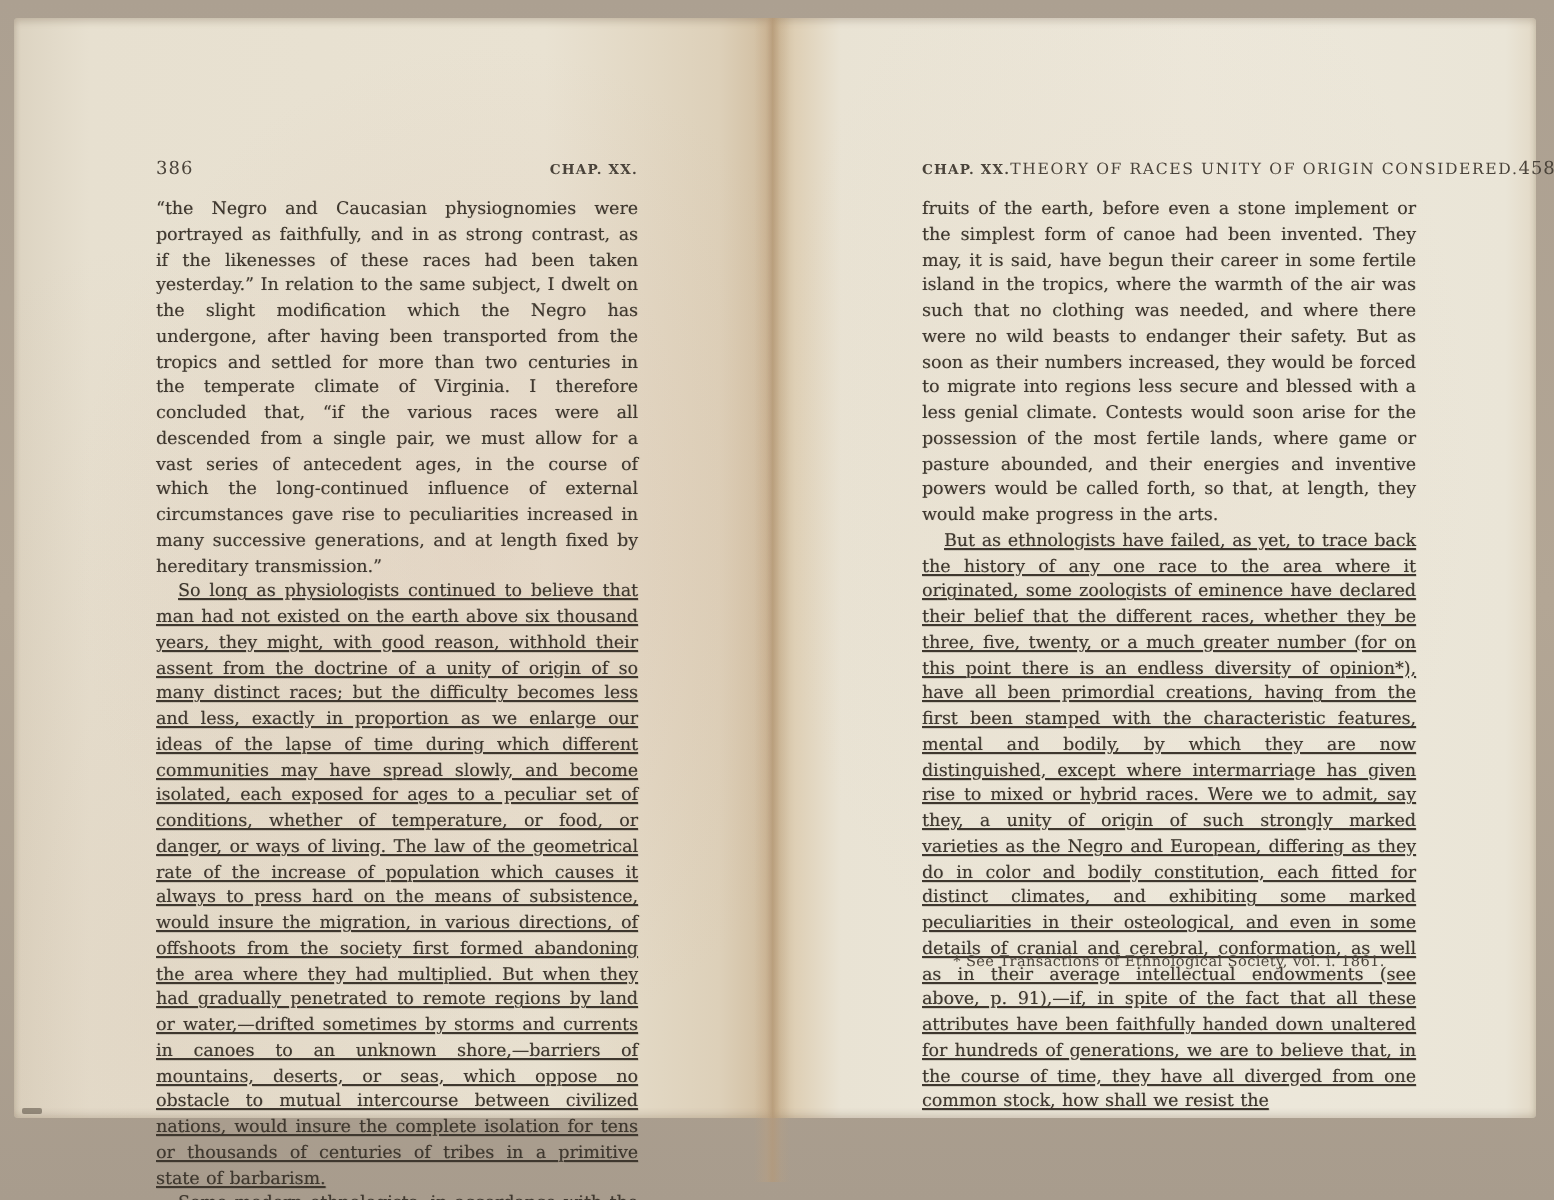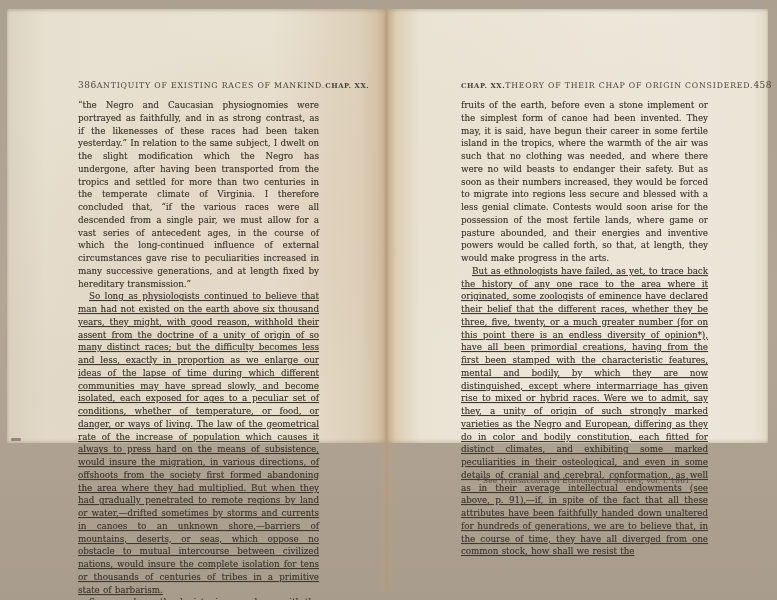--- a/index.html
+++ b/index.html
@@ -7,21 +7,21 @@
     width: 777px; height: 600px;
     background: linear-gradient(to bottom, #aca091, #b3a695 50%, #a89c8d);
     overflow: hidden;
     font-family: "DejaVu Serif", "Liberation Serif", serif;
     position: relative;
   }
   .spread {
     position: absolute; left: 0; top: 0; width: 777px; height: 600px;
   }
   .page {
-    position: absolute; top: 9px; height: 434px;
+    position: absolute; top: 9px; height: 550px;
     box-sizing: border-box;
     color: #3f3830;
   }
   .page-left {
     left: 7px; width: 379px;
     background:
       radial-gradient(ellipse at 62% 48%, rgba(215,185,165,0.28), rgba(215,185,165,0) 62%),
       radial-gradient(ellipse at 20% 90%, rgba(200,175,150,0.18), rgba(200,175,150,0) 55%),
       linear-gradient(to right, #dcd3c1 0%, #e7e0d0 10%, #e9e2d2 70%, #ddd0b9 93%, #d0bc9e 100%);
     box-shadow: inset 0 2px 3px rgba(120,100,80,0.25), inset 0 -2px 3px rgba(120,100,80,0.2);
@@ -80,37 +80,36 @@
 </style>
 </head>
 <body>
 
 <div class="spread">
 
   <div class="page page-left">
     <div class="textblock tb-left">
       <div class="running-head">
         <span class="folio">386</span>
-        <span class="rtitle">ANTIQUITY OF EXISTING RACES OF MANKIND.</span>
         <span class="chap">CHAP. XX.</span>
       </div>
       <div class="body-text">
         <p>“the Negro and Caucasian physiognomies were portrayed as faithfully, and in as strong contrast, as if the likenesses of these races had been taken yesterday.”  In relation to the same subject, I dwelt on the slight modification which the Negro has undergone, after having been transported from the tropics and settled for more than two centuries in the temperate climate of Virginia.  I therefore concluded that, “if the various races were all descended from a single pair, we must allow for a vast series of antecedent ages, in the course of which the long-continued influence of external circumstances gave rise to peculiarities increased in many successive generations, and at length fixed by hereditary transmission.”</p>
         <p class="indent">So long as physiologists continued to believe that man had not existed on the earth above six thousand years, they might, with good reason, withhold their assent from the doctrine of a unity of origin of so many distinct races; but the difficulty becomes less and less, exactly in proportion as we enlarge our ideas of the lapse of time during which different communities may have spread slowly, and become isolated, each exposed for ages to a peculiar set of conditions, whether of temperature, or food, or danger, or ways of living. The law of the geometrical rate of the increase of population which causes it always to press hard on the means of subsistence, would insure the migration, in various directions, of offshoots from the society first formed abandoning the area where they had multiplied.  But when they had gradually penetrated to remote regions by land or water,—drifted sometimes by storms and currents in canoes to an unknown shore,—barriers of mountains, deserts, or seas, which oppose no obstacle to mutual intercourse between civilized nations, would insure the complete isolation for tens or thousands of centuries of tribes in a primitive state of barbarism.</p>
         <p class="indent">Some modern ethnologists, in accordance with the philosophers of antiquity, have assumed that men at first fed on the</p>
       </div>
     </div>
     <div class="page-bottom-mark"></div>
   </div>
 
   <div class="page page-right">
     <div class="textblock tb-right">
       <div class="running-head">
         <span class="chap">CHAP. XX.</span>
-        <span class="rtitle">THEORY OF THEIR CHAP OF ORIGIN CONSIDERED.</span>
+        <span class="rtitle">THEORY OF RACES UNITY OF ORIGIN CONSIDERED.</span>
         <span class="folio">458</span>
       </div>
       <div class="body-text">
         <p>fruits of the earth, before even a stone implement or the simplest form of canoe had been invented.  They may, it is said, have begun their career in some fertile island in the tropics, where the warmth of the air was such that no clothing was needed, and where there were no wild beasts to endanger their safety.  But as soon as their numbers increased, they would be forced to migrate into regions less secure and blessed with a less genial climate.  Contests would soon arise for the possession of the most fertile lands, where game or pasture abounded, and their energies and inventive powers would be called forth, so that, at length, they would make progress in the arts.</p>
         <p class="indent">But as ethnologists have failed, as yet, to trace back the history of any one race to the area where it originated, some zoologists of eminence have declared their belief that the different races, whether they be three, five, twenty, or a much greater number (for on this point there is an endless diversity of opinion*), have all been primordial creations, having from the first been stamped with the characteristic features, mental and bodily, by which they are now distinguished, except where intermarriage has given rise to mixed or hybrid races.  Were we to admit, say they, a unity of origin of such strongly marked varieties as the Negro and European, differing as they do in color and bodily constitution, each fitted for distinct climates, and exhibiting some marked peculiarities in their osteological, and even in some details of cranial and cerebral, conformation, as well as in their average intellectual endowments (see above, p. 91),—if, in spite of the fact that all these attributes have been faithfully handed down unaltered for hundreds of generations, we are to believe that, in the course of time, they have all diverged from one common stock, how shall we resist the</p>
       </div>
     </div>
     <div class="footnote">* See Transactions of Ethnological Society, vol. i.  1861.</div>
   </div>
 

